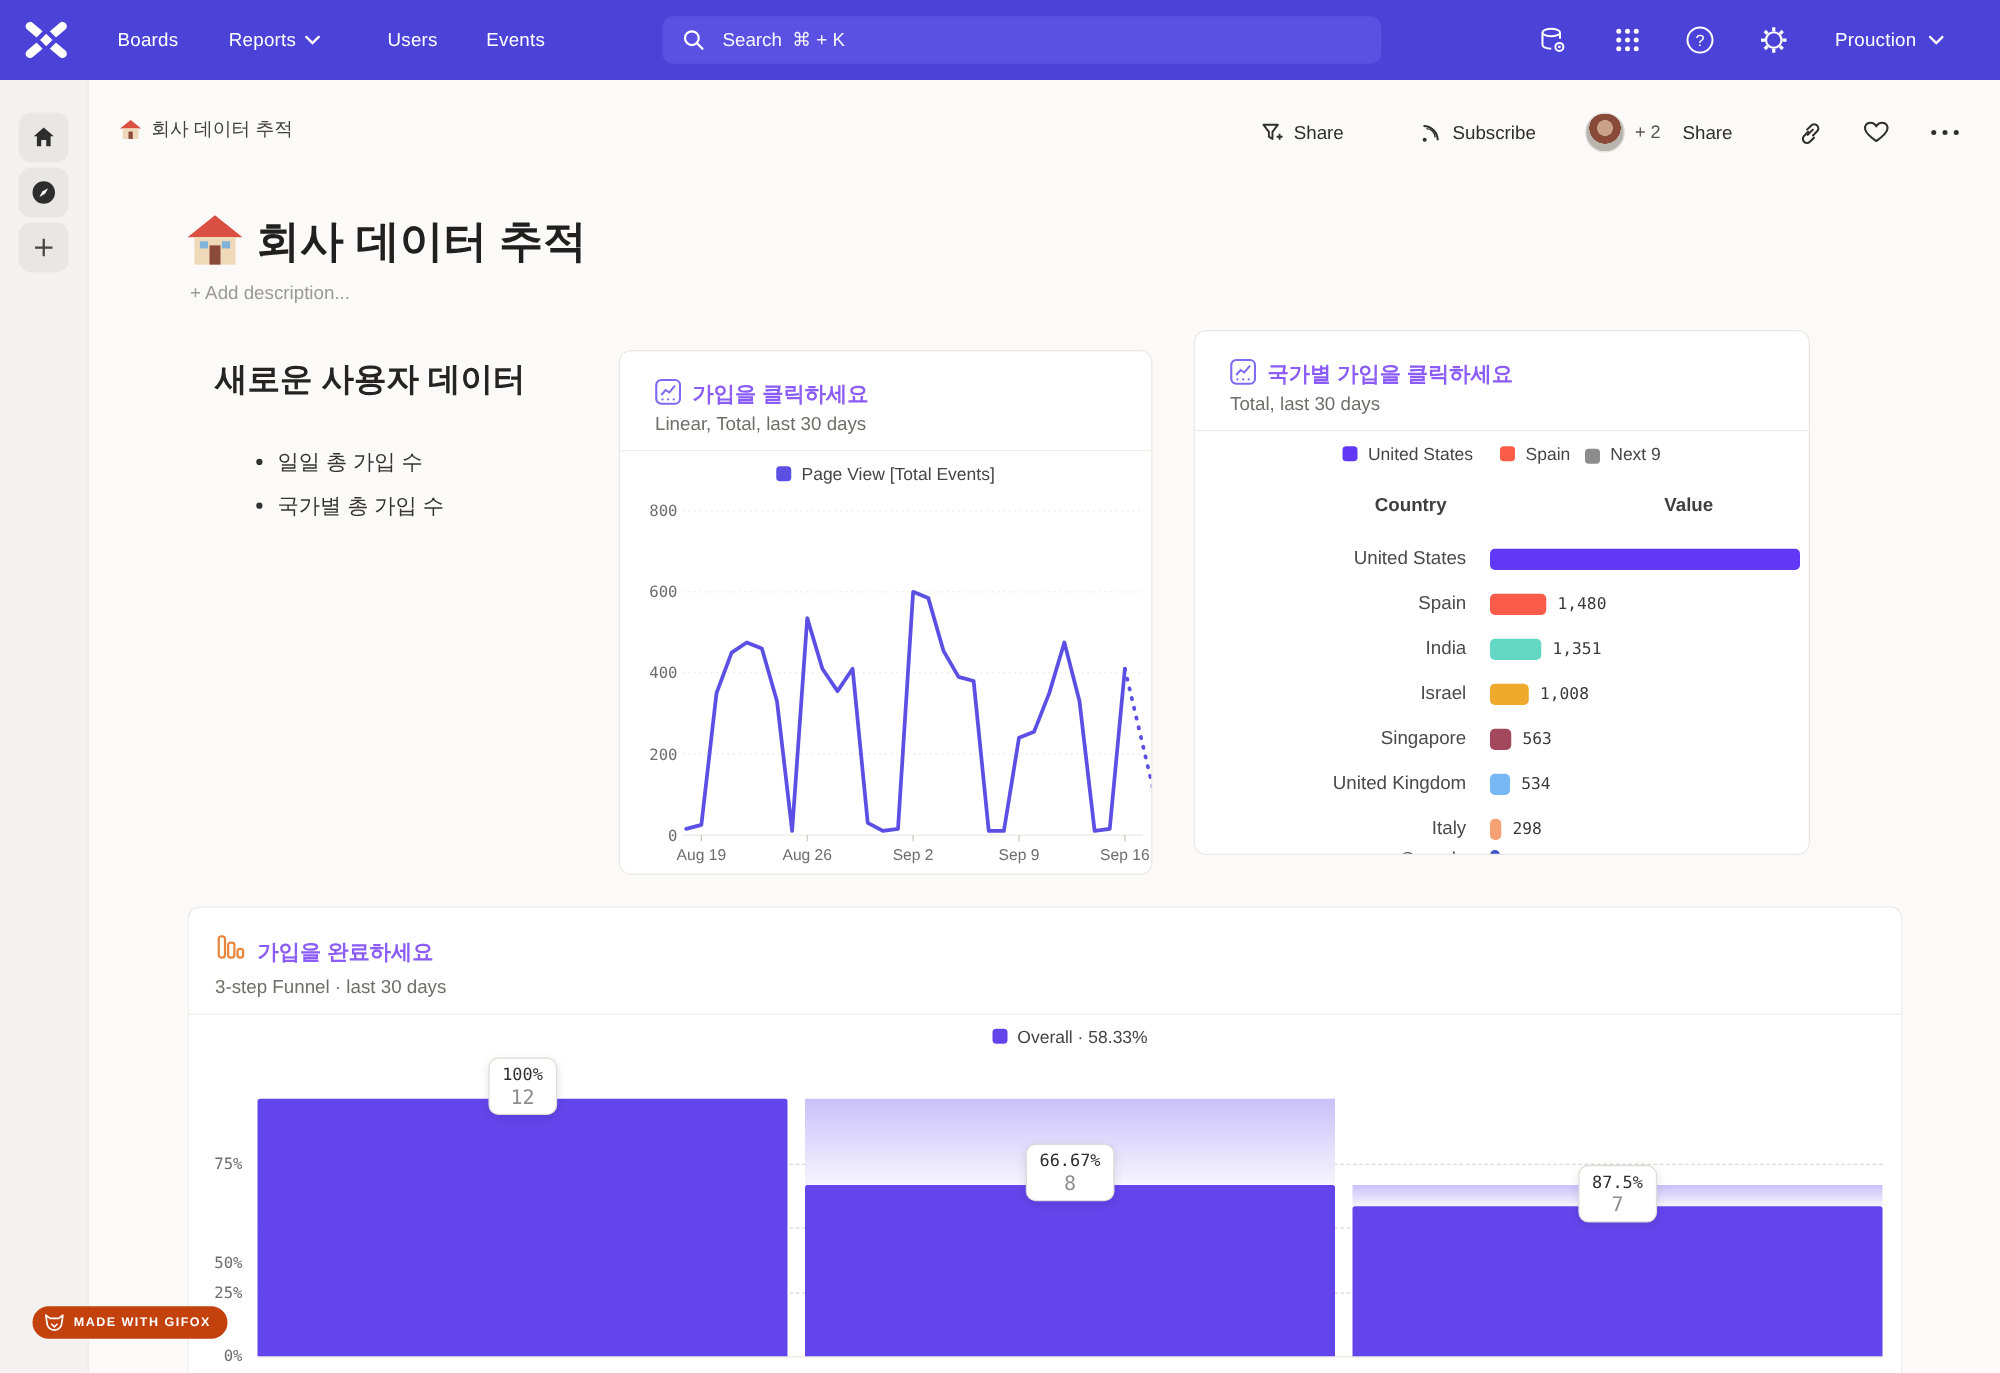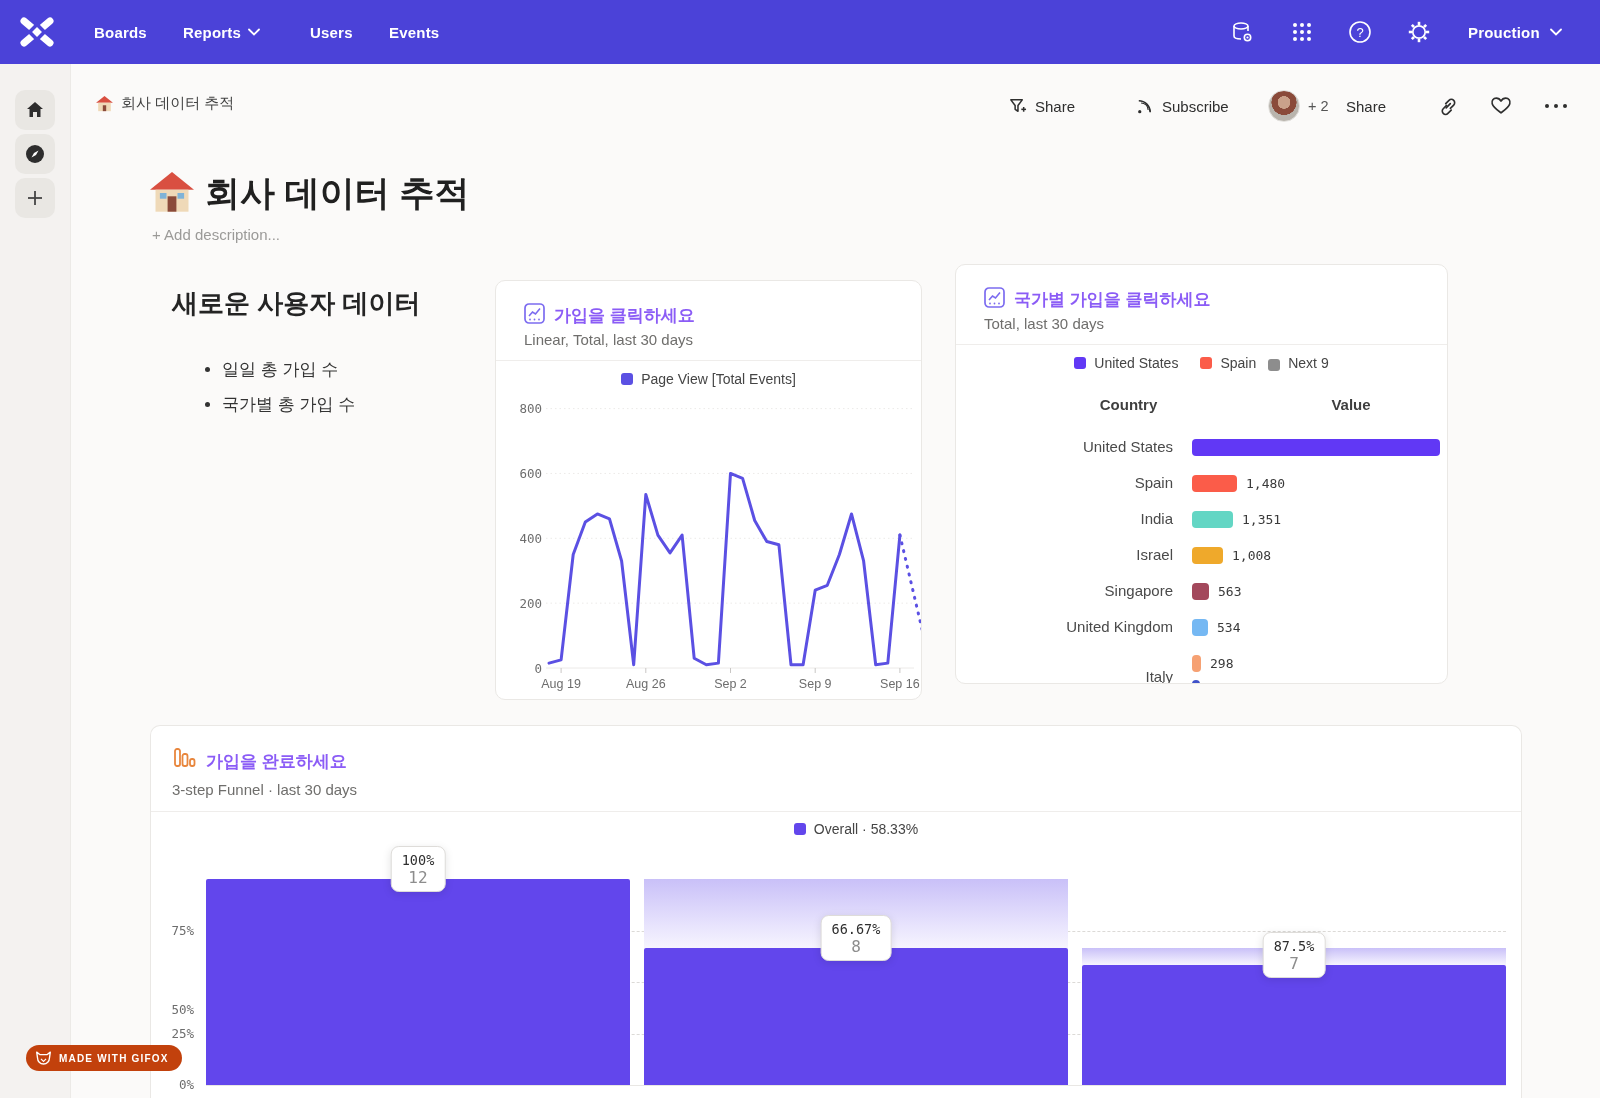--- a/index.html
+++ b/index.html
@@ -4,21 +4,21 @@
 <style>
   html,body{margin:0;padding:0;}
   body{width:1600px;height:1098px;overflow:hidden;position:relative;
        font-family:"Liberation Sans","DejaVu Sans",sans-serif;background:#fbfaf9;color:#222;}
   .abs{position:absolute;}
   .mono{font-family:"DejaVu Sans Mono",monospace;}
 
   
   .topnav{position:absolute;left:0;top:0;width:1600px;height:64px;background:#4b42d8;}
   .navlink{position:absolute;top:0;height:64px;display:flex;align-items:center;color:#fff;
-           font-size:15px;font-weight:700;letter-spacing:.2px;cursor:pointer;}
+           font-size:15px;font-weight:400;letter-spacing:.2px;cursor:pointer;}
   .searchpill{position:absolute;left:530px;top:13px;width:575px;height:38px;background:#5a51e2;
               border-radius:8px;display:flex;align-items:center;border:none;}
   .searchpill input{background:transparent;border:none;outline:none;color:rgba(255,255,255,.95);
               font-size:15px;width:480px;font-family:inherit;}
   .searchpill input::placeholder{color:rgba(255,255,255,.95);}
   .navicon{position:absolute;top:20px;width:24px;height:24px;cursor:pointer;}
 
   
   .rail{position:absolute;left:0;top:64px;width:70px;height:1034px;background:#f4f2f0;border-right:1px solid #eceae7;}
   .railbtn{position:absolute;left:15px;width:40px;height:40px;border-radius:10px;background:#e9e7e3;
@@ -81,20 +81,27 @@
   <div class="navlink" style="left:94px">Boards</div>
   <div class="navlink" style="left:183px">
       <span>Reports</span>
     <svg width="12" height="8" viewBox="0 0 12 8" style="margin-left:7px">
       <path d="M1 1.5 L6 6.5 L11 1.5" fill="none" stroke="#fff" stroke-width="1.8" stroke-linecap="round"></path>
       </svg>
   </div>
   <div class="navlink" style="left:310px">Users</div>
   <div class="navlink" style="left:389px">Events</div>
 
+  <div class="searchpill">
+    <svg width="18" height="18" viewBox="0 0 18 18" style="margin:0 12px 0 16px">
+      <circle cx="7.5" cy="7.5" r="5.5" fill="none" stroke="#fff" stroke-width="1.8"></circle>
+      <line x1="11.8" y1="11.8" x2="16" y2="16" stroke="#fff" stroke-width="1.8" stroke-linecap="round"></line>
+      </svg>
+    <input placeholder="Search  ⌘ + K" style="">
+  </div>
 
   <svg class="navicon" style="left:1230px" viewBox="0 0 24 24">
     <g fill="none" stroke="#fff" stroke-width="1.6">
       <ellipse cx="11" cy="6" rx="7" ry="3"></ellipse>
       <path d="M4 6v10c0 1.7 3.1 3 7 3"></path>
       <path d="M18 6v5"></path>
       <circle cx="17.5" cy="17.5" r="3.2"></circle>
     </g>
     <circle cx="17.5" cy="17.5" r="1.1" fill="#fff"></circle>
   </svg>
@@ -334,21 +341,21 @@
         <div class="cb-row-label" style="top: 317px;">Singapore</div>
         <div class="cb-bar" style="left: 236px; top: 317.5px; width: 17px; background: rgb(163, 72, 92);"></div>
         <div class="cb-val mono" style="left: 262px; top: 319px;">563</div>
       </div>
       <div>
         <div class="cb-row-label" style="top: 353px;">United Kingdom</div>
         <div class="cb-bar" style="left: 236px; top: 353.5px; width: 16px; background: rgb(117, 184, 243);"></div>
         <div class="cb-val mono" style="left: 261px; top: 355px;">534</div>
       </div>
       <div>
-        <div class="cb-row-label" style="top: 389px; margin-top: 14px;">Italy</div>
+        <div class="cb-row-label" style="top: 389px;">Italy</div>
         <div class="cb-bar" style="left: 236px; top: 389.5px; width: 9px; background: rgb(246, 161, 115);"></div>
         <div class="cb-val mono" style="left: 254px; top: 391px;">298</div>
       </div>
       <div>
         <div class="cb-row-label" style="top: 414px;">Canada</div>
         <div class="cb-bar" style="left: 236px; top: 414.5px; width: 8px; background: rgb(63, 81, 201);"></div>
       </div>
     </div>
 </div>
 

